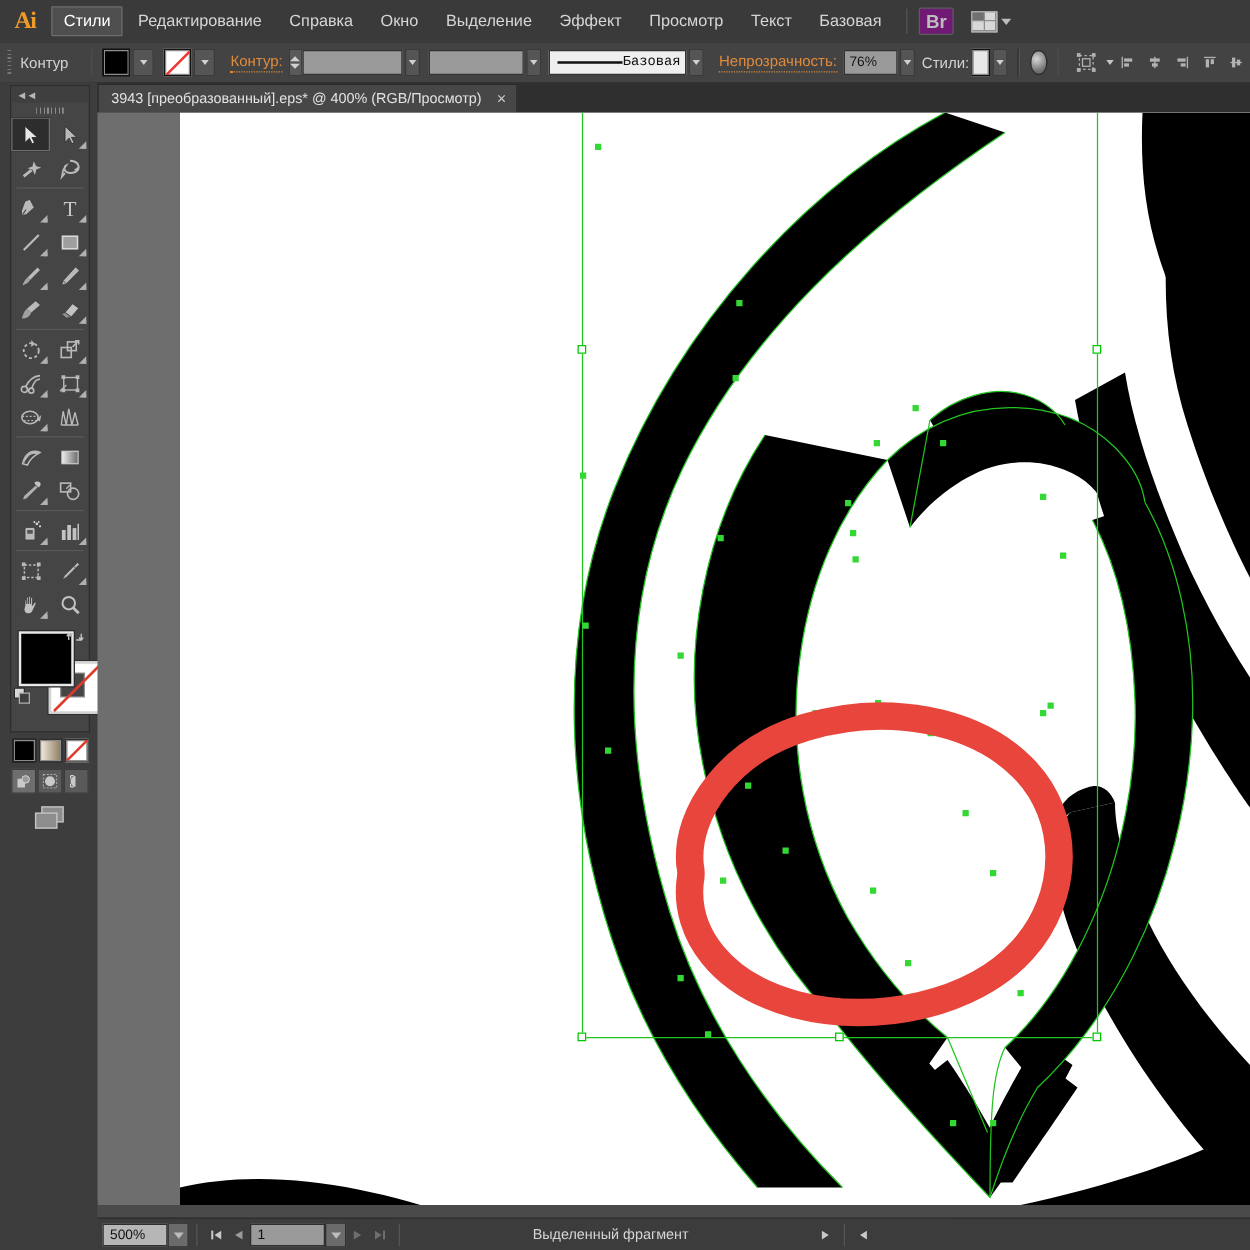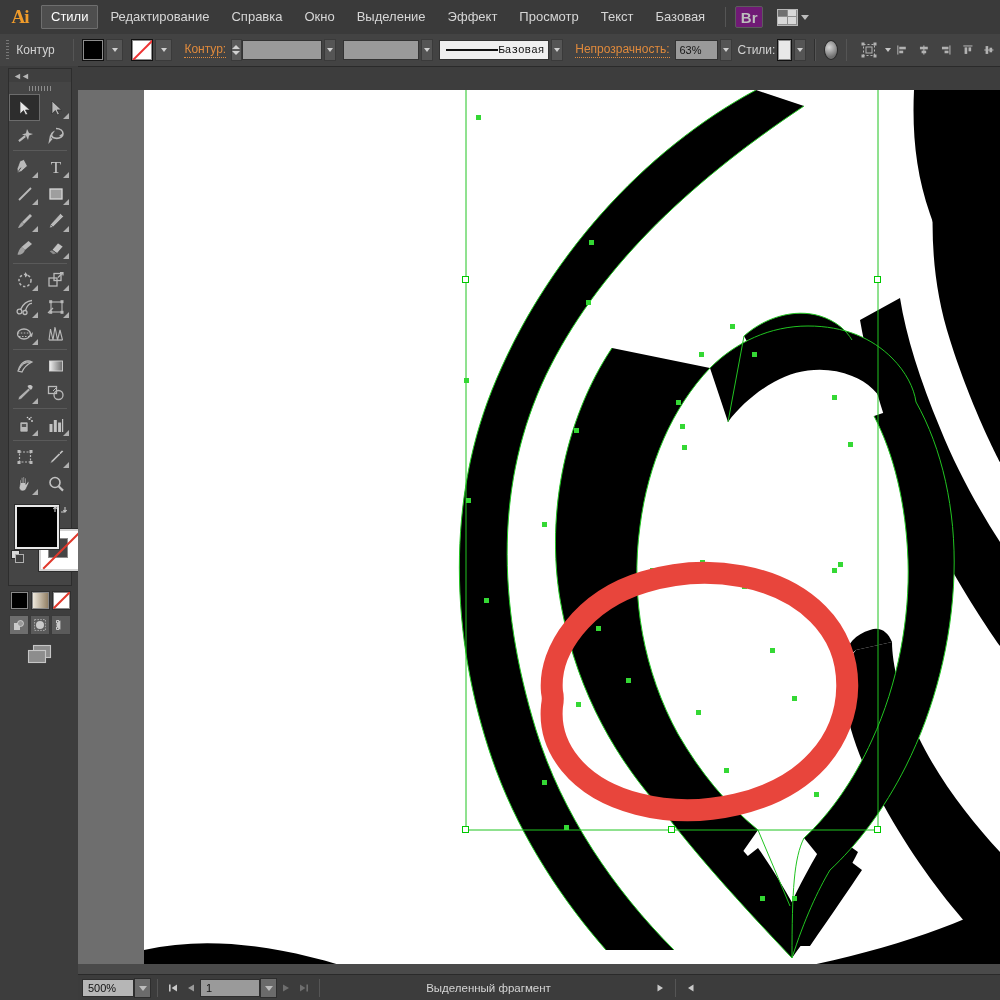--- a/index.html
+++ b/index.html
@@ -266,21 +266,21 @@
       <div class="stroke-preview">
         <span class="stroke-line"></span>
         <span style="font-size:11px;color:#111">Базовая</span>
       </div>
     </div>
     <div class="dd-btn">
         <div class="caret"></div>
       </div>
 
     <div class="orange-lbl">Непрозрачность:</div>
-    <div class="field opacity">63%</div>
+    <div class="field opacity">76%</div>
     <div class="dd-btn">
         <div class="caret"></div>
       </div>
 
     <div style="width:8px"></div>
     <div class="opt-label" style="margin-right:2px">Стили:</div>
     <div class="swatch light"></div>
     <div class="dd-btn">
         <div class="caret"></div>
       </div>
@@ -323,20 +323,26 @@
     </svg>
     <svg class="align-icon" viewBox="0 0 18 18">
       <rect x="2" y="8.2" width="14" height="1.6" fill="#c6c6c6"></rect>
       <rect x="4" y="3" width="4" height="12" fill="#c6c6c6"></rect>
       <rect x="10" y="5.5" width="4" height="7" fill="#c6c6c6"></rect>
     </svg>
   </div>
 
   <div class="leftpanelbg"></div>
 
+  <div class="tabbar">
+    <div class="doctab">
+      <span>3943 [преобразованный].eps* @ 400% (RGB/Просмотр)</span>
+      <span class="tab-close">×</span>
+    </div>
+  </div>
 
   <div class="toolpanel">
     <div class="tp-header">
       <span class="tp-arrows">◄◄</span>
     </div>
     <div class="tp-grip">
         <i></i>
       </div>
 
     <div class="toolgrid">

